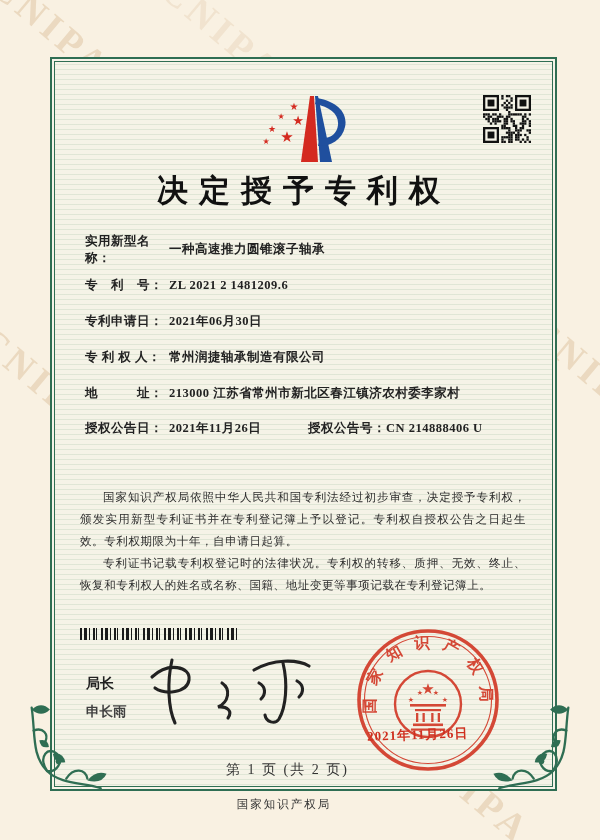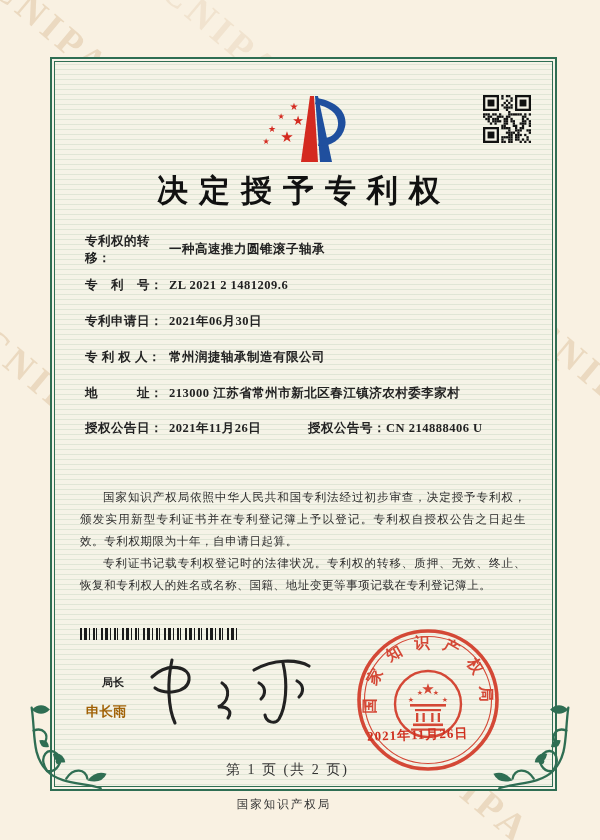--- a/index.html
+++ b/index.html
@@ -46,22 +46,22 @@
   .paras p{margin:0;text-indent:2em;}
 
   .barcode{position:absolute;left:80px;top:628px;width:158px;height:12px;
            background:repeating-linear-gradient(90deg,
              #1b1b1b 0 2px, transparent 2px 4px,
              #1b1b1b 4px 7px, transparent 7px 9px,
              #1b1b1b 9px 10px, transparent 10px 13px,
              #1b1b1b 13px 15px, transparent 15px 16px,
              #1b1b1b 16px 17px, transparent 17px 21px);}
 
-  .signer-title{position:absolute;left:102px;top:675px;font-size:11px;font-weight:700;color:#222;}
-  .signer-name{position:absolute;left:86px;top:703px;font-size:13.5px;font-weight:700;color:#a16207;}
+  .signer-title{position:absolute;left:86px;top:675px;font-size:14px;font-weight:700;color:#222;}
+  .signer-name{position:absolute;left:86px;top:703px;font-size:13.5px;font-weight:700;color:#404040;}
   .signature{position:absolute;left:138px;top:650px;width:190px;height:80px;}
 
   .seal{position:absolute;left:355px;top:627px;width:146px;height:146px;opacity:.92;}
   .seal-date{position:absolute;left:367px;top:726px;font-size:13px;font-weight:700;
              color:#cf2f1f;letter-spacing:1px;transform:rotate(-2deg);white-space:nowrap;}
 
   .page-num{position:absolute;left:50px;top:761px;width:503px;text-align:center;
             transform:translateX(-14px);font-size:14px;color:#333;letter-spacing:2px;}
   .cont-note{position:absolute;left:0;top:797px;width:568px;text-align:center;
              font-size:11.5px;color:#333;letter-spacing:2px;}
@@ -262,21 +262,21 @@
       <rect x="16" y="2" width="3" height="3" fill="#111"></rect>
       <rect x="0" y="14" width="7" height="7" fill="#111"></rect>
       <rect x="1" y="15" width="5" height="5" fill="#f5f3e7"></rect>
       <rect x="2" y="16" width="3" height="3" fill="#111"></rect>
     </svg>
 
   <div class="title">决定授予专利权</div>
 
   <div class="fields">
     <div class="field-row">
-      <span class="fl">专利权的转移：</span>
+      <span class="fl">实用新型名称：</span>
       <span class="fv">一种高速推力圆锥滚子轴承</span>
     </div>
     <div class="field-row">
       <span class="fl">专　利　号：</span>
       <span class="fv">ZL 2021 2 1481209.6</span>
     </div>
     <div class="field-row">
       <span class="fl">专利申请日：</span>
       <span class="fv">2021年06月30日</span>
     </div>

